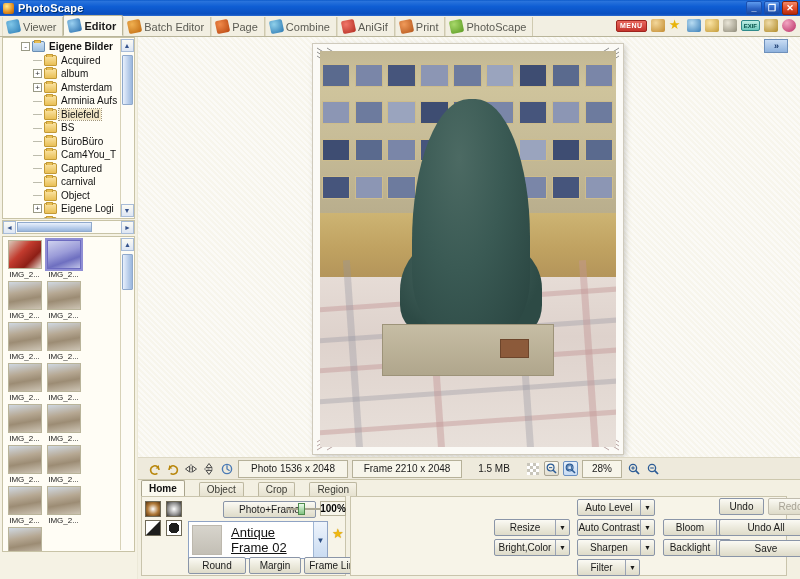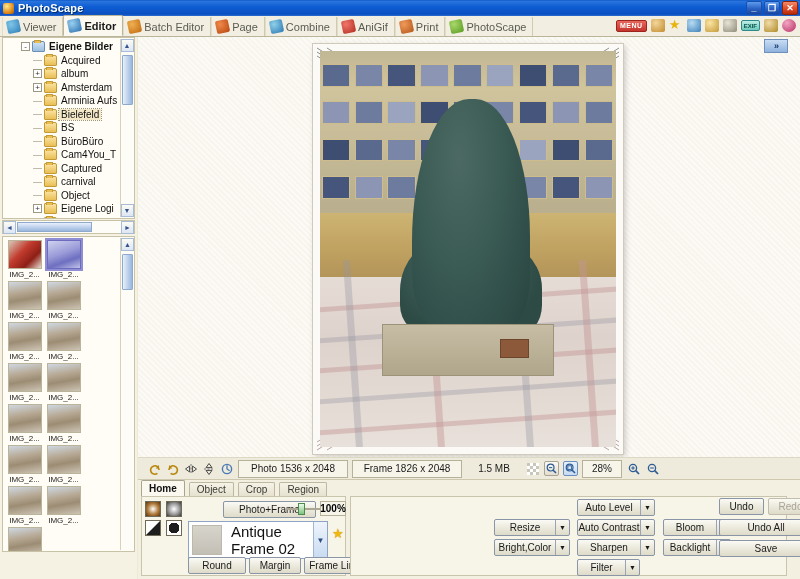--- a/index.html
+++ b/index.html
@@ -177,41 +177,41 @@
 
   
   .editpanel {
     position:absolute; left:138px; top:479px; width:662px; height:100px;
     background:#f3f0e2; border-top:1px solid #cdc8ae;
   }
   .etabs { position:absolute; left:3px; top:0; display:flex; align-items:flex-end; height:16px;}
   .etab {
     height:14px; padding:0 7px; font-size:10px; color:#3a3a33;
     border:1px solid #bdb8a0; border-bottom:none; background:linear-gradient(to bottom,#f6f3e7,#e6e2d0);
-    border-radius:2px 2px 0 0; margin-right:4px; display:flex; align-items:center;
+    border-radius:2px 2px 0 0; margin-right:14px; display:flex; align-items:center;
   }
   .etab.active { background:#fbf9ef; color:#111; font-weight:bold; height:16px; border-color:#a9a48c;}
   .groupbox {
     position:absolute; border:1px solid #c9c4ac; background:#f7f4e8;
   }
   .btn {
     border:1px solid #8a95a8; border-radius:2px; background:linear-gradient(to bottom,#fbfaf4 0%,#eceadd 50%,#dedbc9 100%);
     font-size:10px; color:#1b1b1b; display:flex; align-items:center; justify-content:center;
     height:17px; white-space:nowrap;
   }
   .btn.split { padding:0; }
   .btn .bl { flex:1; display:flex; align-items:center; justify-content:center; height:100%; }
   .btn .ar { width:14px; border-left:1px solid #9aa3b4; display:flex; align-items:center; justify-content:center; font-size:7px; height:100%;}
   .btn.disabled { color:#a8a396; border-color:#c0bcae; }
   .swatch { width:16px; height:16px; border:1px solid #6f6a58; }
   .framebox {
     border:1px solid #8fa3c4; background:#fff; display:flex; align-items:center; height:38px;
   }
   .framethumb { width:30px; height:30px; margin:3px; background:linear-gradient(to bottom,#d7d4cc,#c3bfb5); border:1px solid #bdb8ad;}
-  .framelbl { flex:1; font-size:15px; color:#111; padding-left:6px;}
+  .framelbl { flex:1; font-size:13px; color:#111; padding-left:6px;text-decoration:underline;}
   .framearrow { width:14px; height:100%; background:linear-gradient(to bottom,#eef4fc,#c9dbf1); border-left:1px solid #9fb6d4;
                 display:flex; align-items:center; justify-content:center; font-size:8px; color:#2b4d82;}
   .pslider { position:relative; width:56px; height:12px; }
   .pslider .track { position:absolute; top:5px; left:0; right:0; height:2px; background:#aba792; }
   .pslider .knob { position:absolute; top:0; left:11px; width:7px; height:12px; background:linear-gradient(to bottom,#eafaea,#82c382); border:1px solid #4d8a4d;}
   .pctbox { border:1px solid #b6b199; background:#f7f5ea; height:15px; padding:0 4px; font-size:10px;
             display:flex; align-items:center; justify-content:center; }
   .star { color:#f0b810; font-size:13px; line-height:1; text-shadow:0 0 1px #b4800c; }
 </style>
 </head>
@@ -533,21 +533,21 @@
     <svg class="sb-ico" viewBox="0 0 14 14">
       <path d="M2 7h10" stroke="#777" stroke-width="1" stroke-dasharray="2 1.5"></path>
       <path d="M4 5.6L7 1.5l3 4.1zM4 8.4L7 12.5l3-4.1z" fill="none" stroke="#4a4a4a" stroke-width="1"></path>
     </svg>
     <svg class="sb-ico" viewBox="0 0 14 14">
       <circle cx="7" cy="7" r="4.6" stroke="#4a7ab5" stroke-width="1.4" fill="none"></circle>
       <path d="M7 3.2V7l2.6 1.8" stroke="#4a7ab5" stroke-width="1.3" fill="none"></path>
     </svg>
 
     <div class="sfield" style="width:110px">Photo 1536 x 2048</div>
-    <div class="sfield" style="width:110px">Frame 1826 x 2048</div>
+    <div class="sfield" style="width:110px">Frame 2210 x 2048</div>
     <div class="sfield" style="width:56px;border:none;background:none">1.5 MB</div>
     <svg class="sb-ico" viewBox="0 0 14 14">
       <rect x="1" y="1" width="12" height="12" fill="#fff"></rect>
       <g fill="#c9c6bb">
           <rect x="1" y="1" width="3" height="3"></rect>
           <rect x="7" y="1" width="3" height="3"></rect>
       <rect x="4" y="4" width="3" height="3"></rect>
           <rect x="10" y="4" width="3" height="3"></rect>
       <rect x="1" y="7" width="3" height="3"></rect>
           <rect x="7" y="7" width="3" height="3"></rect>

